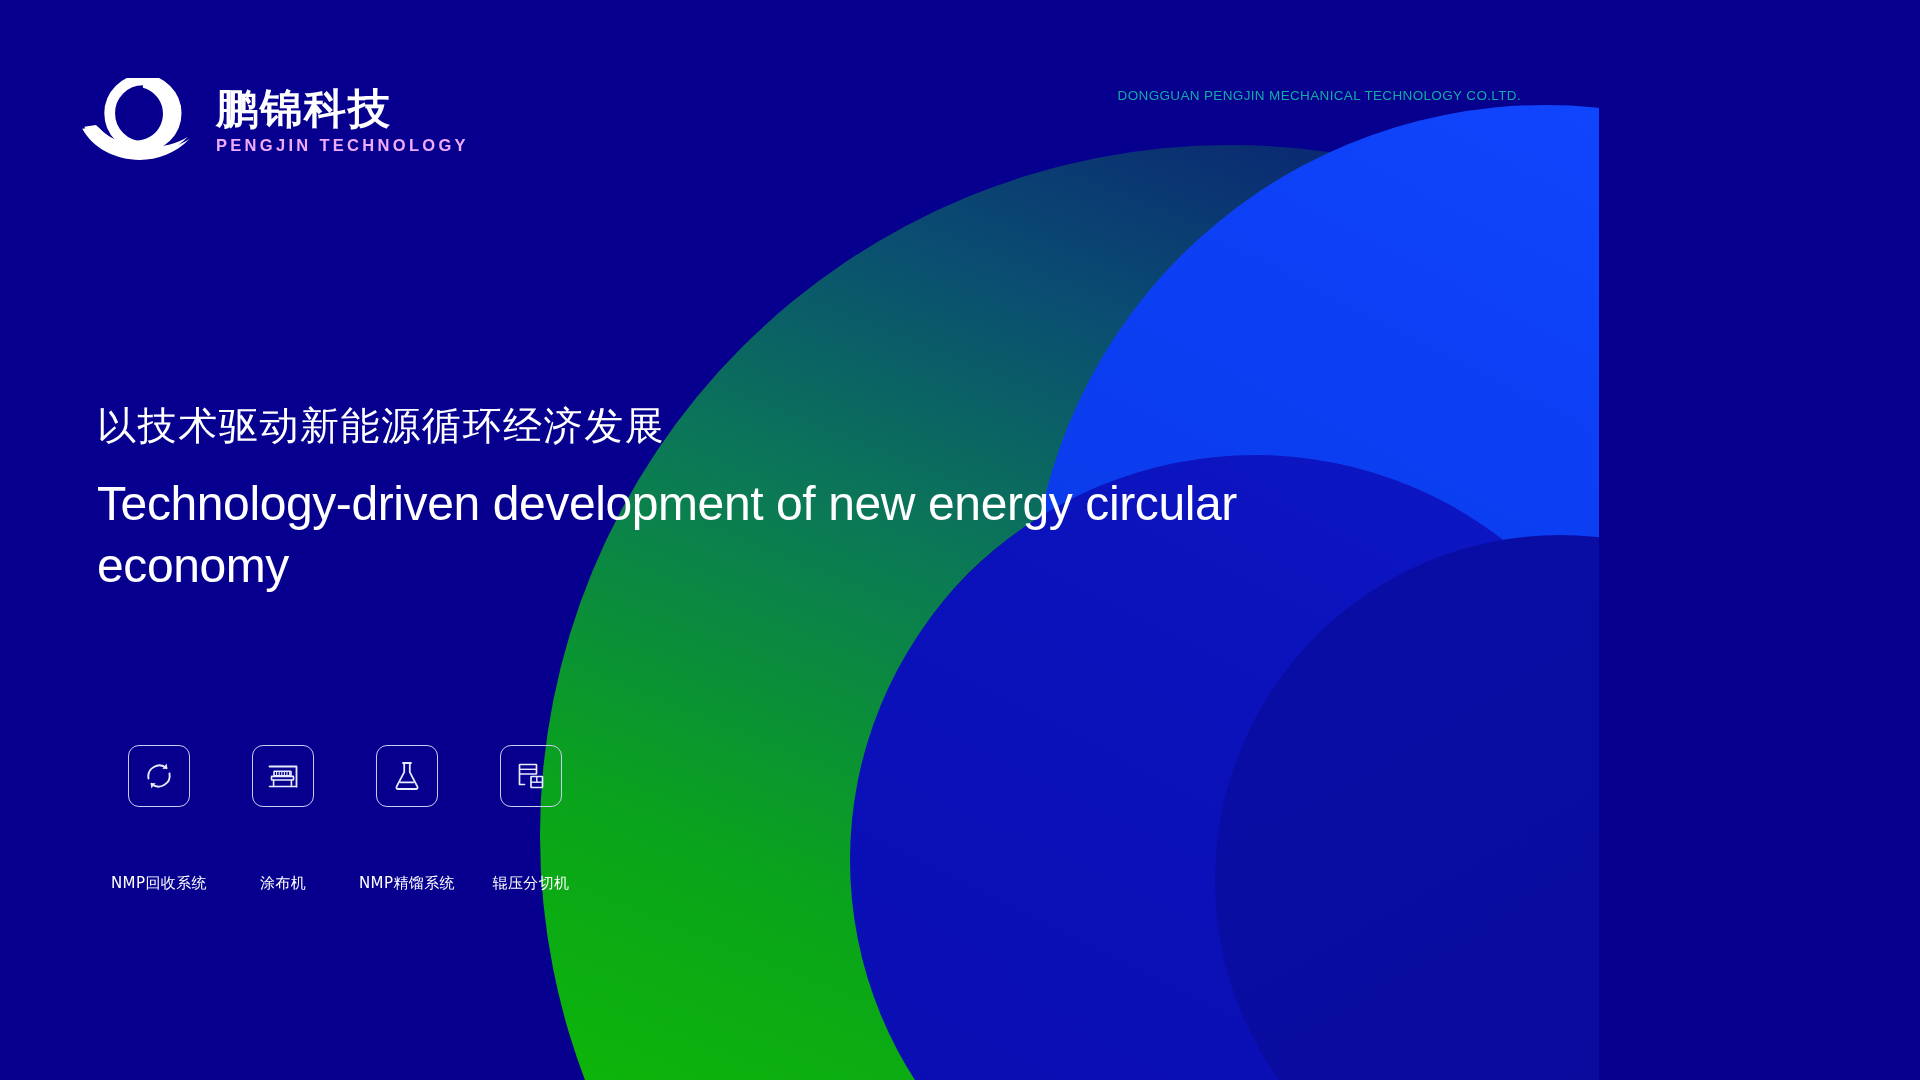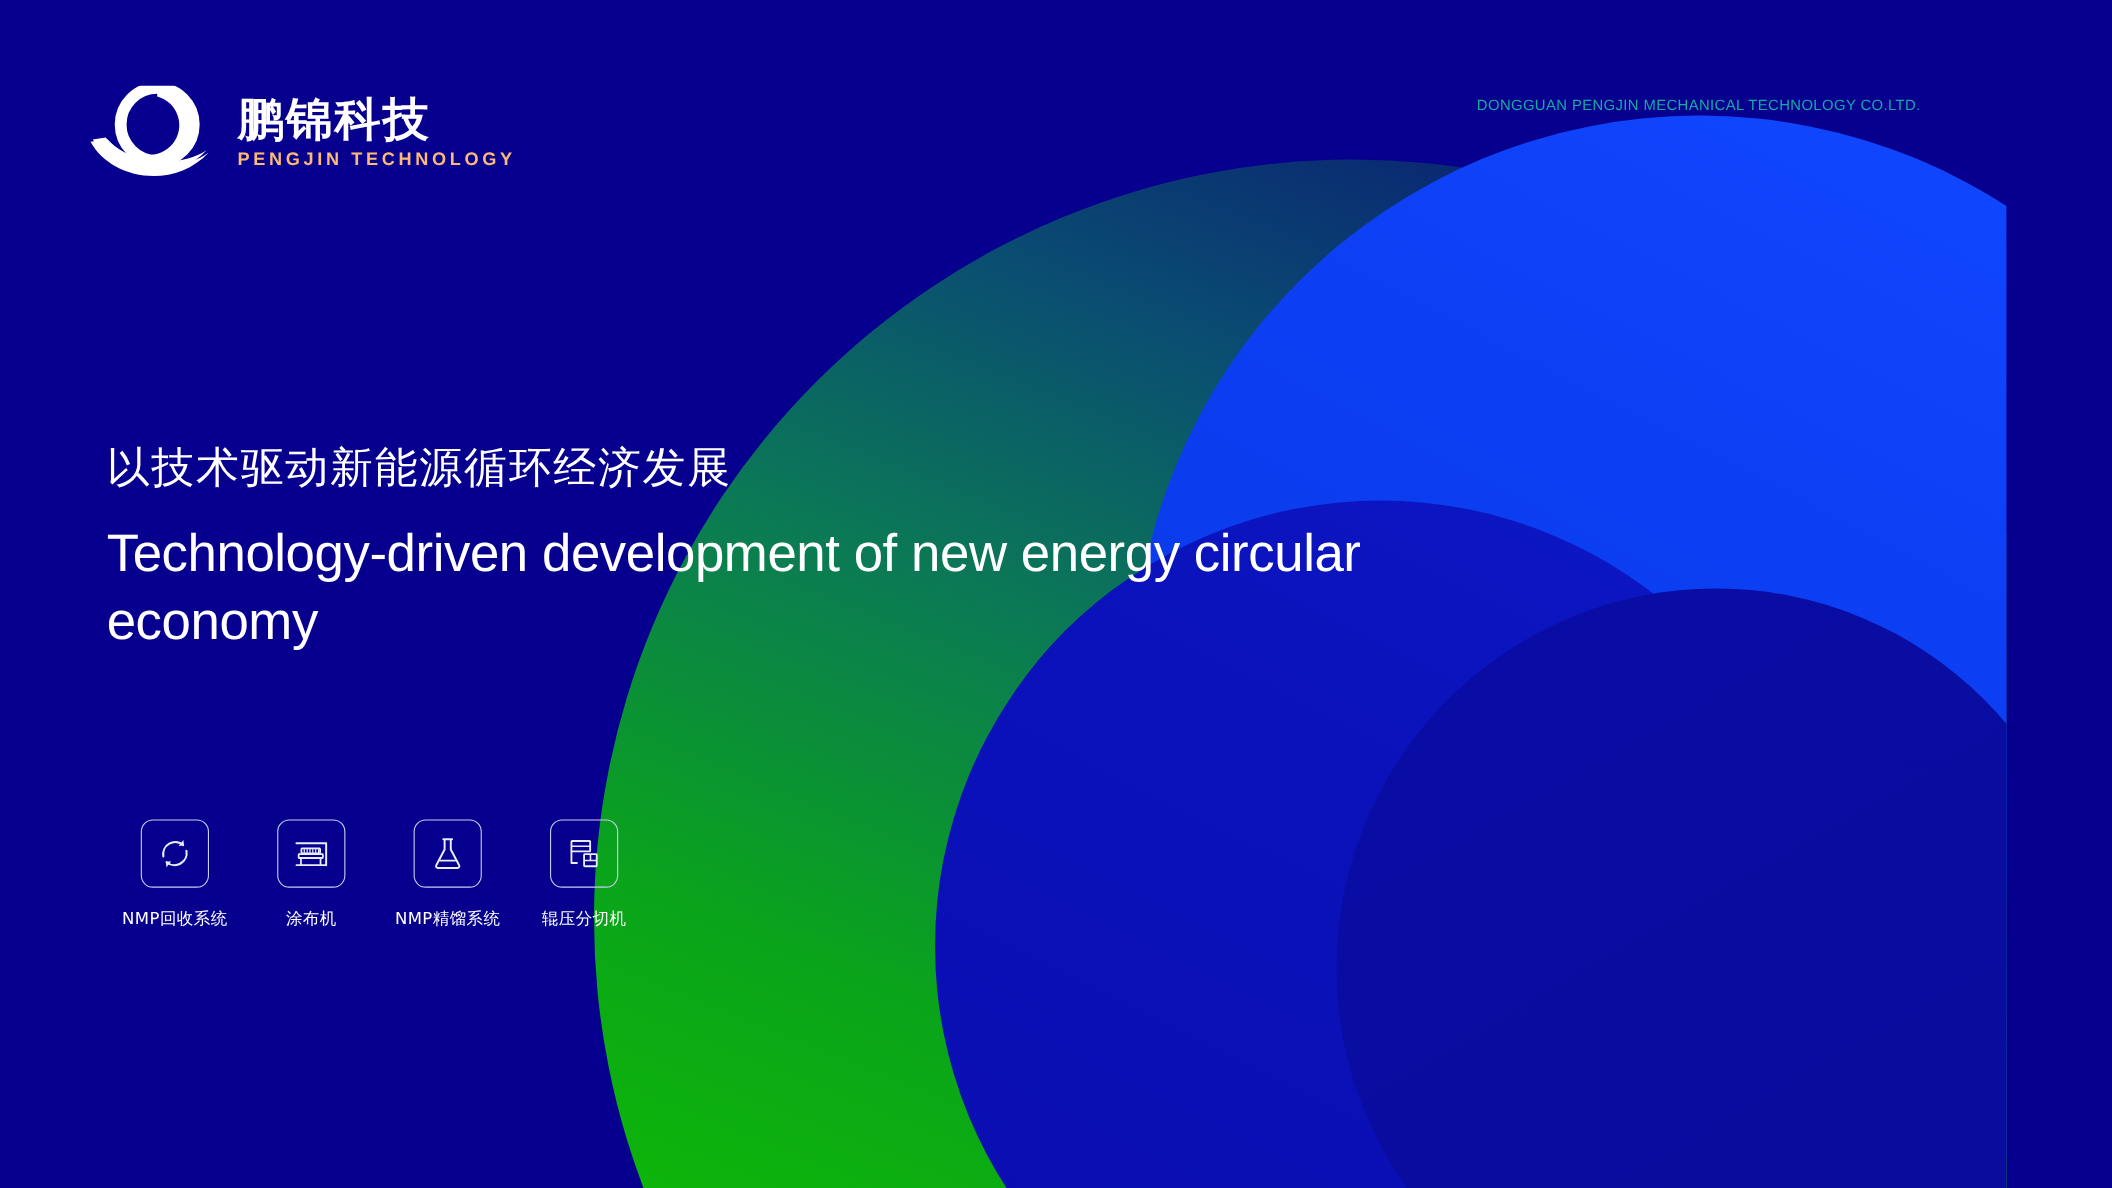--- a/index.html
+++ b/index.html
@@ -4,21 +4,21 @@
 <title>Pengjin Technology Banner</title>
 <style>
   * { margin:0; padding:0; box-sizing:border-box; }
   html,body{
     width:1920px; height:1080px; overflow:hidden;
     background:#07008f;
     font-family:"Liberation Sans","DejaVu Sans",sans-serif;
   }
   #stage{
     position:relative;
-    width:1824px; height:1080px;
+    width:1599px; height:1080px;
     background:#07008f;
     overflow:hidden;
   }
 
   
   #art{
     position:absolute;
     inset:0;
     width:1920px; height:1080px;
     pointer-events:none;
@@ -35,21 +35,21 @@
   .logo-cn{
     color:#ffffff;
     font-size:42px;
     font-weight:700;
     letter-spacing:2px;
     line-height:1.05;
     font-family:"DejaVu Sans","Liberation Sans",sans-serif;
     white-space:nowrap;
   }
   .logo-en{
-    color:#fdba74;
+    color:#f0abfc;
     font-size:16.5px;
     font-weight:700;
     letter-spacing:3.3px;
     margin-top:5px;
     white-space:nowrap;
   }
 
   .company-line{
     position:absolute;
     right:78px; top:88px;
@@ -91,20 +91,21 @@
     position:absolute;
     left:97px; top:745px;
     display:flex;
     align-items:flex-start;
   }
   .feature{
     width:124px;
     display:flex;
     flex-direction:column;
     align-items:center;
+    gap:48px;
   }
   .feature-box{
     width:62px; height:62px;
     border:1.6px solid #c9cdf0;
     border-radius:11px;
     display:flex; align-items:center; justify-content:center;
   }
   .feature-box svg{ display:block; }
   .feature-label{
     margin-top:19px;

